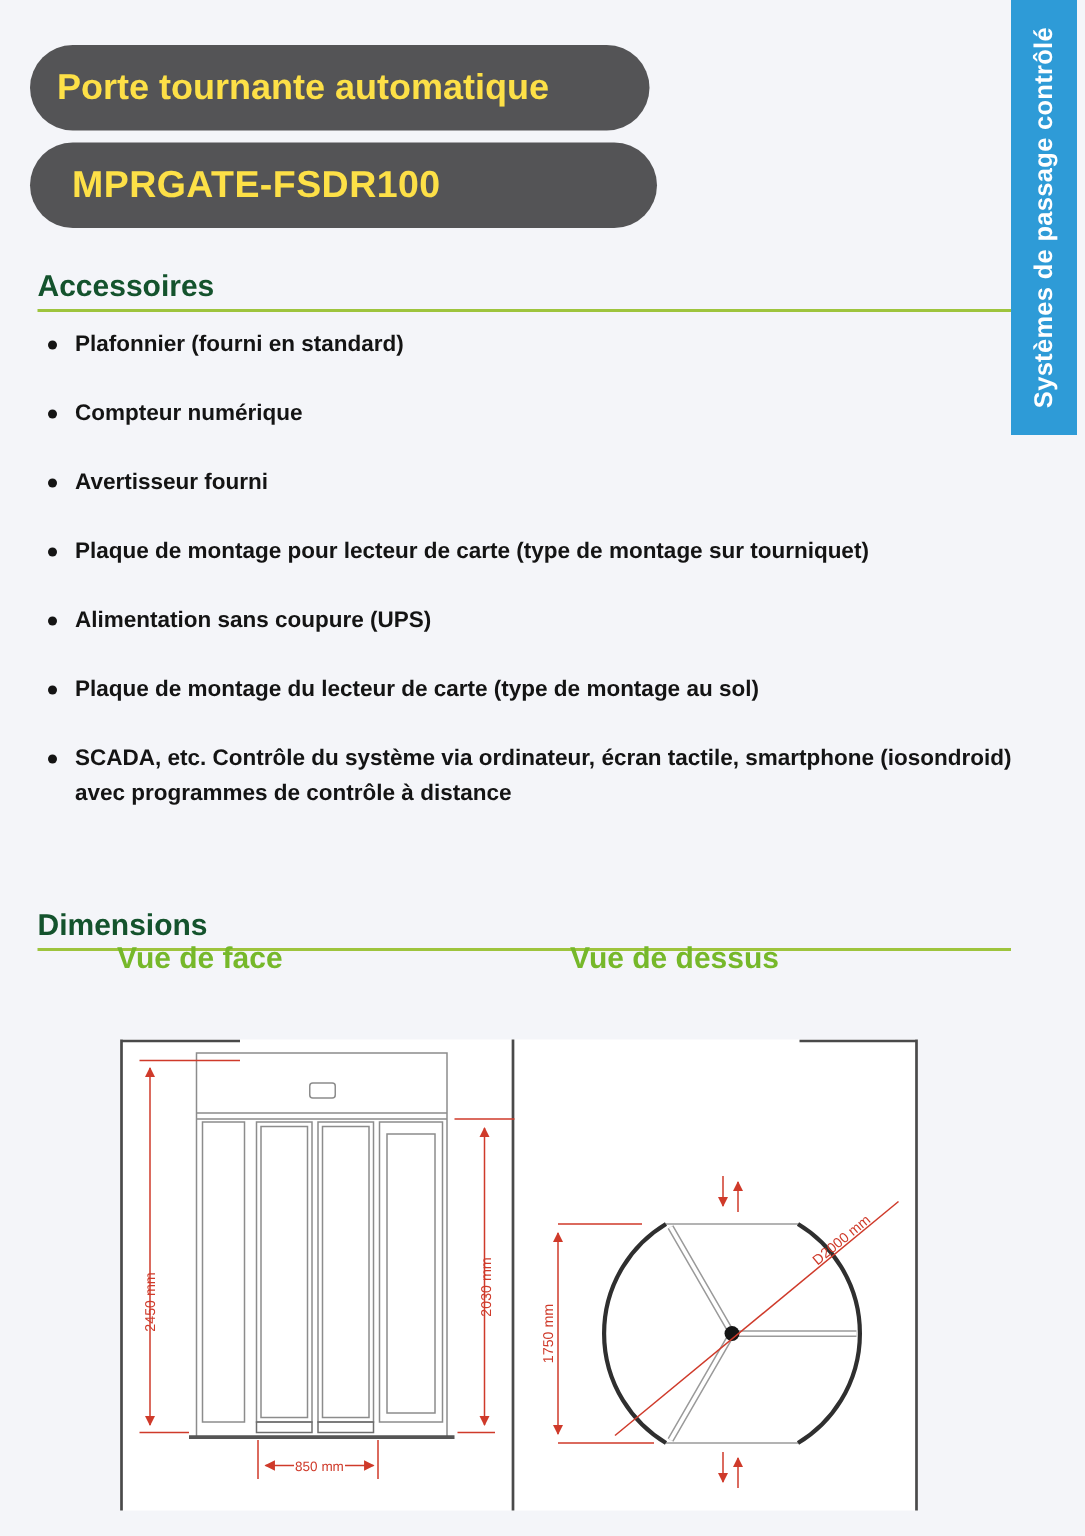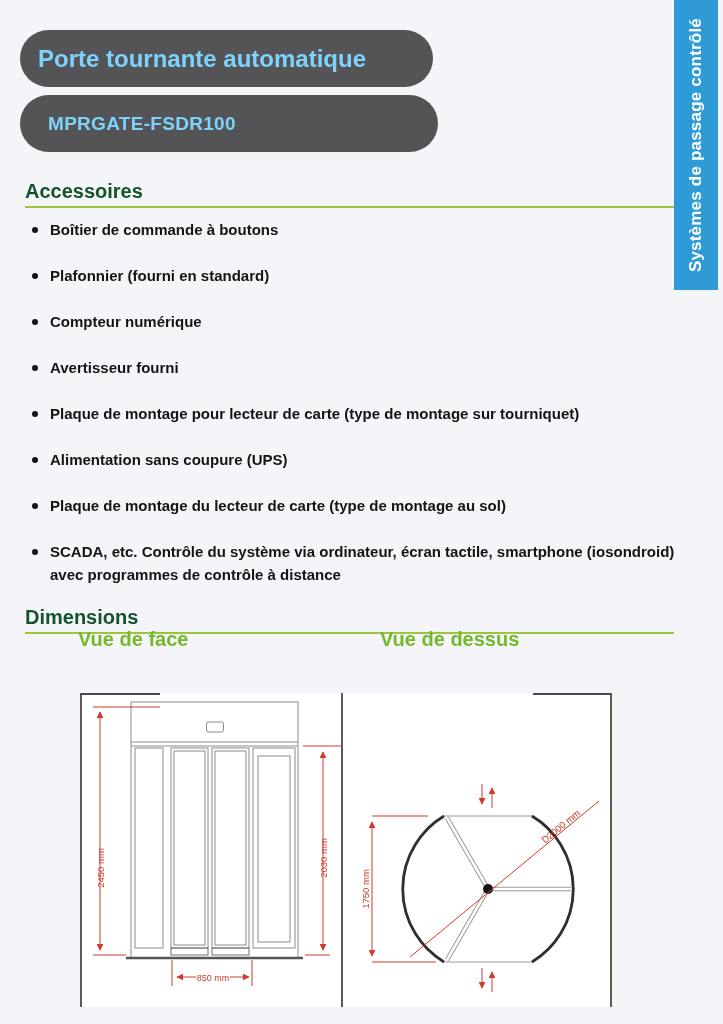--- a/index.html
+++ b/index.html
@@ -16,27 +16,27 @@
     position:absolute;left:674px;top:0;width:44px;height:290px;
     background:#2e9bd7;display:flex;align-items:center;justify-content:center;
   }
   .side-banner span{
     writing-mode:vertical-rl;transform:rotate(180deg);
     color:#ffffff;font-weight:bold;font-size:17px;letter-spacing:.2px;white-space:nowrap;
   }
 
   
   .badge{
-    position:absolute;left:20px;background:#545456;color:#7dd3fc;
+    position:absolute;left:20px;background:#545456;color:#fde047;
     display:flex;align-items:center;border-radius:28.5px;height:57px;
     font-weight:bold;
     text-align:center;
   }
   .badge.title{top:30px;width:395px;font-size:24px;padding-left:18px;}
-  .badge.model{top:95px;width:390px;font-size:19px;padding-left:28px;letter-spacing:.3px;}
+  .badge.model{top:95px;width:390px;font-size:25px;padding-left:28px;letter-spacing:.3px;}
 
   
   .section-heading{
     position:absolute;left:25px;color:#14532d;font-size:20px;font-weight:bold;
   }
   .heading-accessoires{top:180px;}
   .heading-dimensions{top:606px;}
   .rule{
     position:absolute;left:25px;width:649px;height:2px;background:#9ec43d;
   }
@@ -80,21 +80,20 @@
   </div>
 
   <div class="side-banner">
     <span>Systèmes de passage contrôlé</span>
   </div>
 
   <div class="section-heading heading-accessoires">Accessoires</div>
   <div class="rule rule-1"></div>
 
   <ul class="accessories">
-    <li><span class="dot"></span><span>Boîtier de commande à boutons</span></li>
     <li><span class="dot"></span><span>Plafonnier (fourni en standard)</span></li>
     <li><span class="dot"></span><span>Compteur numérique</span></li>
     <li><span class="dot"></span><span>Avertisseur fourni</span></li>
     <li><span class="dot"></span><span>Plaque de montage pour lecteur de carte (type de montage sur tourniquet)</span></li>
     <li><span class="dot"></span><span>Alimentation sans coupure (UPS)</span></li>
     <li><span class="dot"></span><span>Plaque de montage du lecteur de carte (type de montage au sol)</span></li>
     <li><span class="dot"></span><span>SCADA, etc. Contrôle du système via ordinateur, écran tactile, smartphone (iosondroid) avec programmes de contrôle à distance</span></li>
   </ul>
 
   <div class="section-heading heading-dimensions">Dimensions</div>

